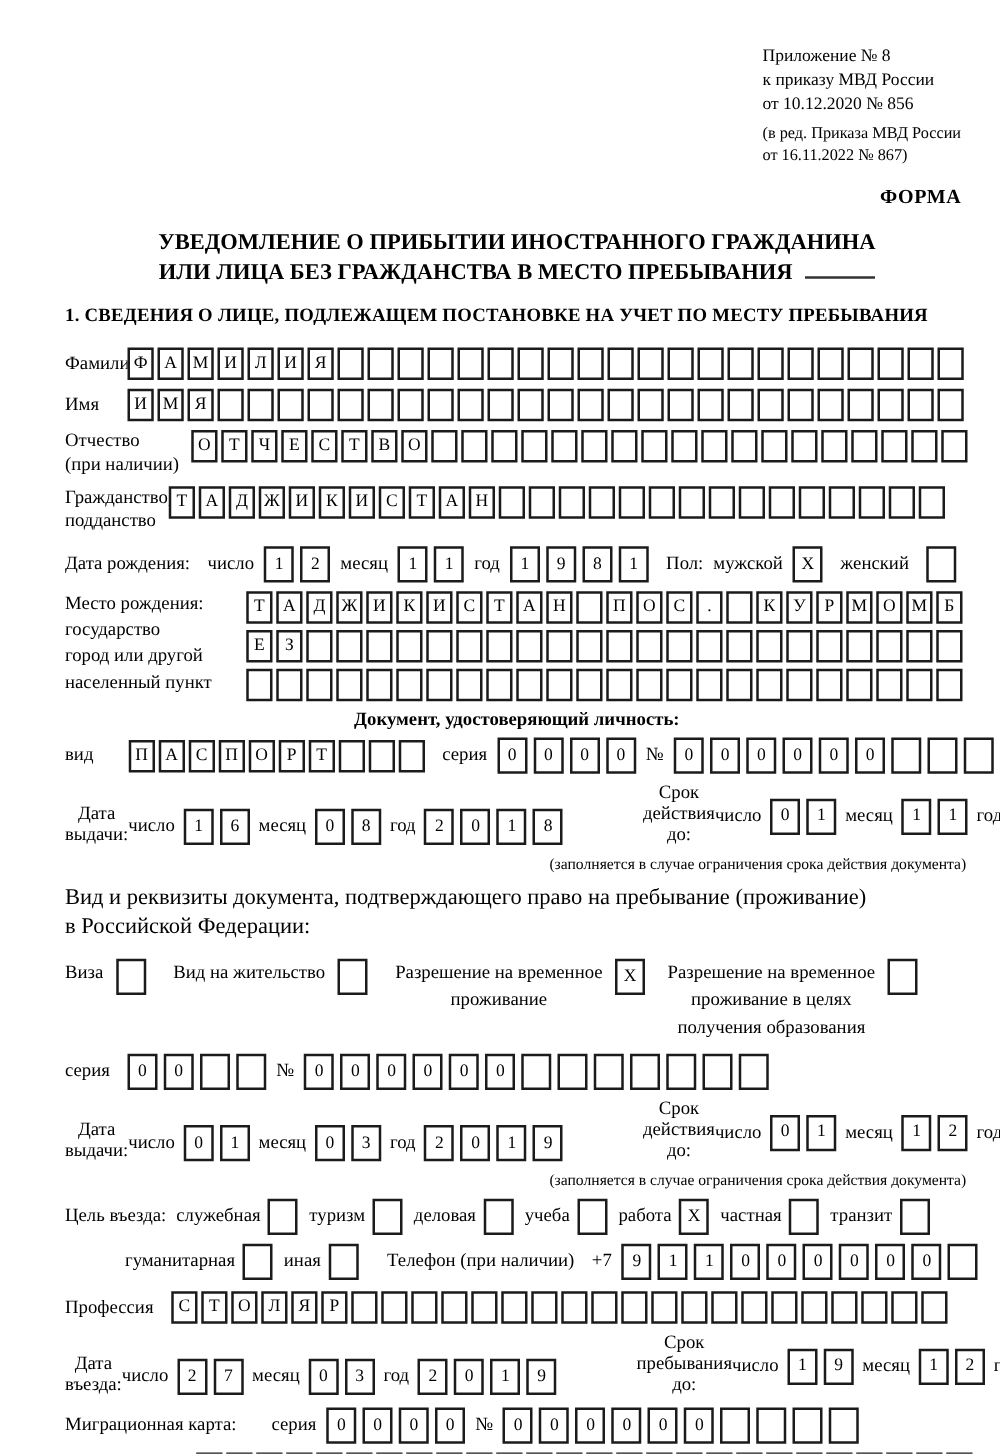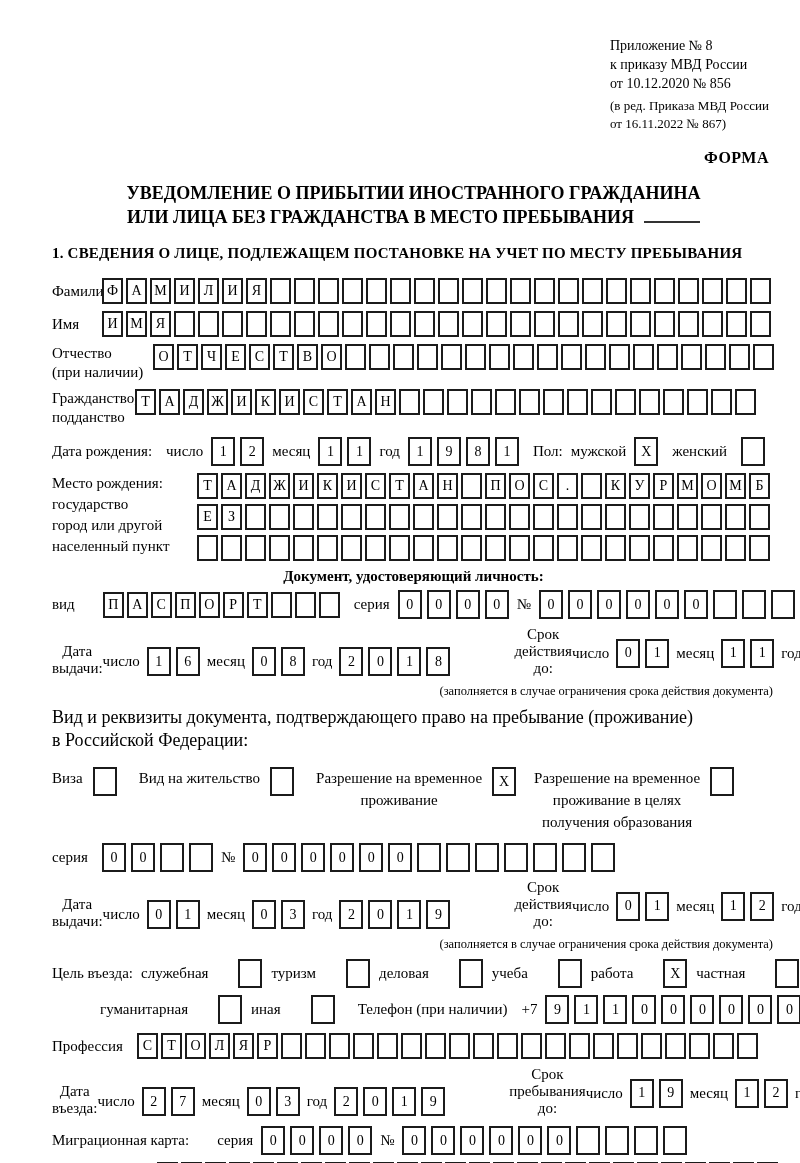--- a/index.html
+++ b/index.html
@@ -55,21 +55,21 @@
   
   .optrow{display:flex;align-items:flex-start;margin:2px 0 10px;font-size:15px;}
   .opt{display:flex;align-items:flex-start;}
   .opt .optlab{line-height:22px;}
   .opt .center{text-align:center;}
   .opt .cells{margin-left:10px;margin-top:0;}
   .mr18{margin-right:18px;}
   .mr22{margin-right:22px;}
 
   .prow{display:flex;align-items:center;font-size:15px;margin-bottom:7px;white-space:nowrap;text-align:right;}
-  .popt{display:inline-flex;align-items:center;margin-right:9px;gap:24px;}
+  .popt{display:inline-flex;align-items:center;margin-right:9px;}
   .popt .cells{margin-left:6px;}
   .ind48{margin-left:48px;}
   .sp8{width:8px;flex:none;}
   .sp14{width:14px;flex:none;}
 </style>
 </head>
 <body>
 
 <div class="page">
 

